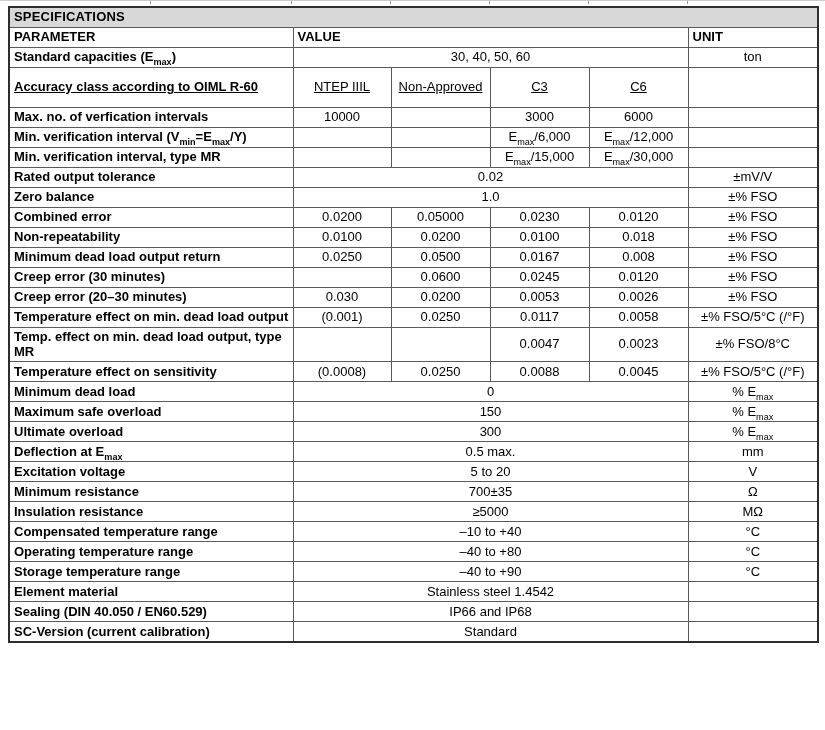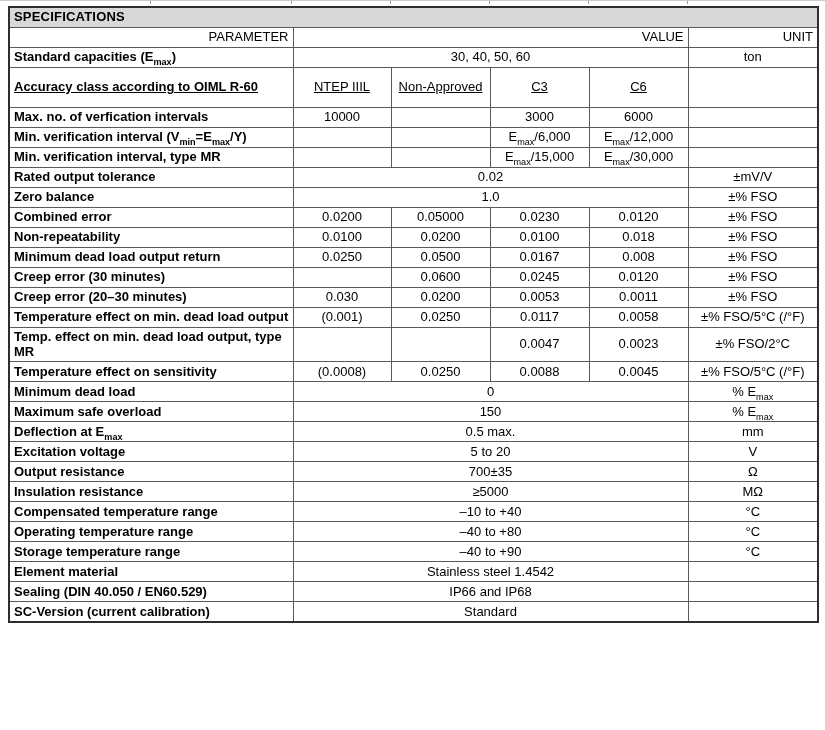--- a/index.html
+++ b/index.html
@@ -44,21 +44,21 @@
     background: var(--header-bg);
     font-size: 16px;
     font-weight: bold;
     text-align: left;
     padding: 3px 8px;
     height: 25px;
     border-bottom: 2px solid var(--border-outer);
     letter-spacing: 0.2px;
     margin-top: 42px;
   }
-  .col-head { font-weight: normal; text-align: right; height: 21px; }
+  .col-head { font-weight: bold; text-align: left; height: 21px; }
   td.param { font-weight: bold; text-align: left; }
   td.val, td.unit { text-align: center; font-weight: normal; }
   tr.tall td { height: 40px; text-decoration: underline; }
   sub { font-size: 0.70em; line-height: 0; }
 </style>
 </head>
 <body>
 
 <div class="top-remnant">
   <span style="left:150px"></span>
@@ -165,69 +165,74 @@
           <td class="val">0.0600</td>
           <td class="val">0.0245</td>
           <td class="val">0.0120</td>
           <td class="unit">±% FSO</td>
         </tr>
         <tr>
           <td class="param">Creep error (20–30 minutes)</td>
           <td class="val">0.030</td>
           <td class="val">0.0200</td>
           <td class="val">0.0053</td>
-          <td class="val">0.0011</td>
+          <td class="val">0.0026</td>
           <td class="unit">±% FSO</td>
         </tr>
         <tr>
           <td class="param">Temperature effect on min. dead load output</td>
           <td class="val">(0.001)</td>
           <td class="val">0.0250</td>
           <td class="val">0.0117</td>
           <td class="val">0.0058</td>
           <td class="unit">±% FSO/5°C (/°F)</td>
         </tr>
         <tr>
           <td class="param">Temp. effect on min. dead load output, type MR</td>
           <td class="val"></td>
           <td class="val"></td>
           <td class="val">0.0047</td>
           <td class="val">0.0023</td>
-          <td class="unit">±% FSO/2°C</td>
+          <td class="unit">±% FSO/8°C</td>
         </tr>
         <tr>
           <td class="param">Temperature effect on sensitivity</td>
           <td class="val">(0.0008)</td>
           <td class="val">0.0250</td>
           <td class="val">0.0088</td>
           <td class="val">0.0045</td>
           <td class="unit">±% FSO/5°C (/°F)</td>
         </tr>
         <tr>
           <td class="param">Minimum dead load</td>
           <td colspan="4" class="val">0</td>
           <td class="unit">% E<sub>max</sub></td>
         </tr>
         <tr>
           <td class="param">Maximum safe overload</td>
           <td colspan="4" class="val">150</td>
           <td class="unit">% E<sub>max</sub></td>
         </tr>
         <tr>
+          <td class="param">Ultimate overload</td>
+          <td colspan="4" class="val">300</td>
+          <td class="unit">% E<sub>max</sub></td>
+        </tr>
+        <tr>
           <td class="param">Deflection at E<sub>max</sub></td>
           <td colspan="4" class="val">0.5 max.</td>
           <td class="unit">mm</td>
         </tr>
         <tr>
           <td class="param">Excitation voltage</td>
           <td colspan="4" class="val">5 to 20</td>
           <td class="unit">V</td>
         </tr>
         <tr>
-          <td class="param">Output resistance</td>
+          <td class="param">Minimum resistance</td>
           <td colspan="4" class="val">700±35</td>
           <td class="unit">Ω</td>
         </tr>
         <tr>
           <td class="param">Insulation resistance</td>
           <td colspan="4" class="val">≥5000</td>
           <td class="unit">MΩ</td>
         </tr>
         <tr>
           <td class="param">Compensated temperature range</td>

